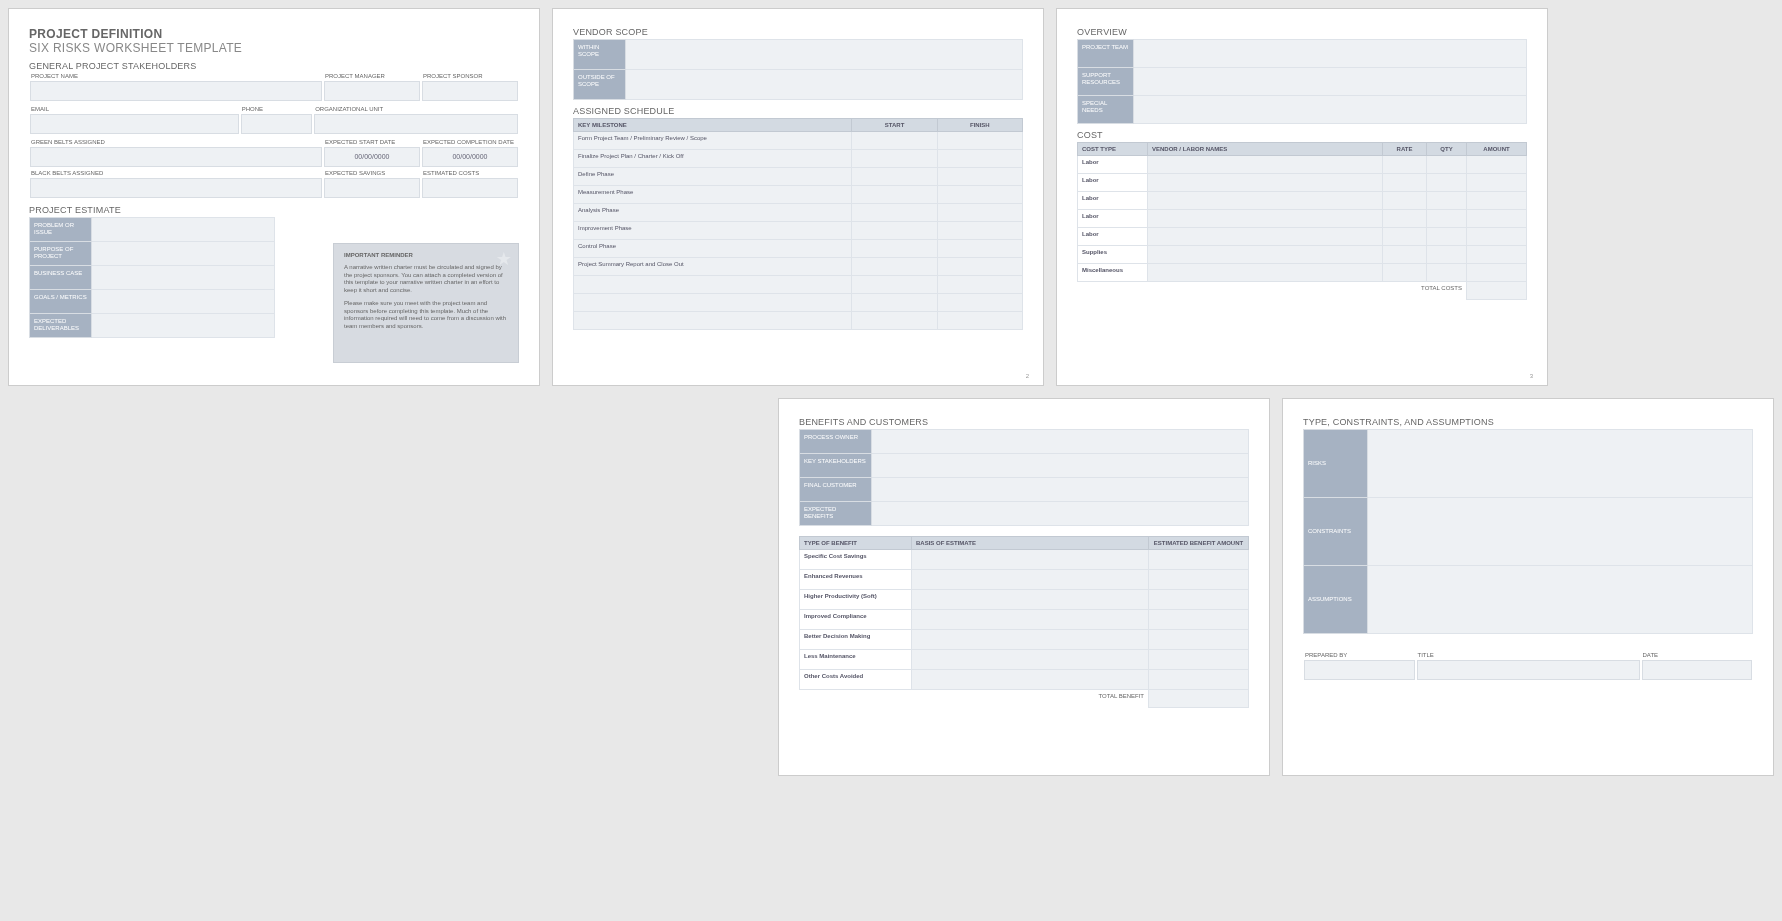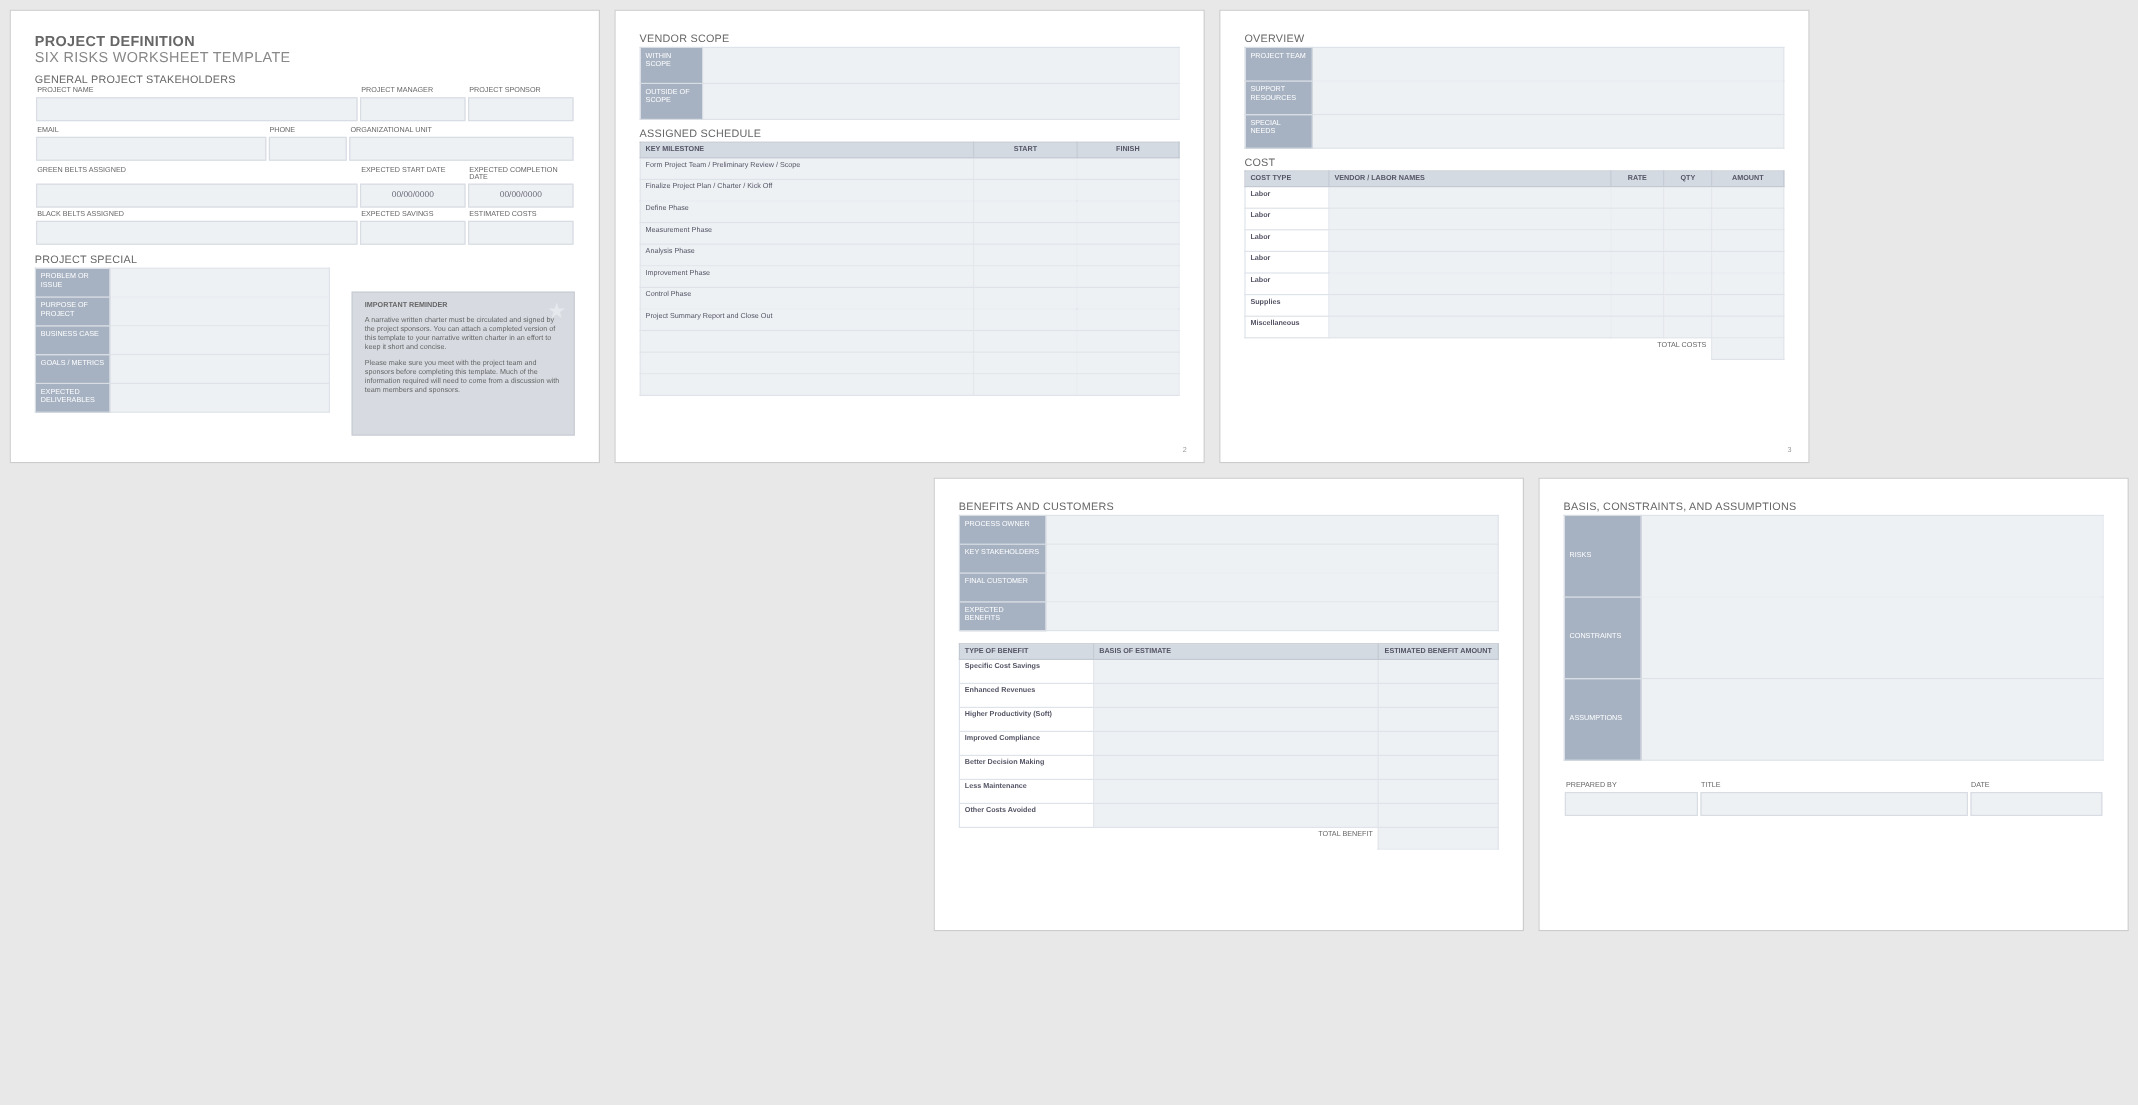--- a/index.html
+++ b/index.html
@@ -18,21 +18,21 @@
     display: flex;
     gap: 12px;
     margin-bottom: 12px;
   }
   .page {
     background: #fff;
     border: 1px solid #ccc;
     position: relative;
     padding: 18px 20px;
   }
-  .page.p1 { width: 492px; height: 378px; }
+  .page.p1 { width: 532px; height: 378px; }
   .page.p2 { width: 492px; height: 378px; }
   .page.p3 { width: 492px; height: 378px; }
   .page.p4 { width: 492px; height: 378px; }
   .page.p5 { width: 492px; height: 378px; }
   .row2 { justify-content: flex-end; }
 
   .title    { font-size: 12px; font-weight: bold; color: #666; letter-spacing: .3px; }
   .subtitle { font-size: 12px; font-weight: normal; color: #888; letter-spacing: .3px; margin-bottom: 6px; }
   .section  { font-size: 9px; color: #666; margin: 6px 0 2px; letter-spacing: .2px; }
   .lblcell  { font-size: 6px; color: #666; padding: 0 2px 1px; }
@@ -200,21 +200,21 @@
           <td>
                 <div class="ibox tall"></div>
               </td>
           <td>
                 <div class="ibox tall"></div>
               </td>
         </tr>
       </tbody>
         </table>
 
-      <div class="section">PROJECT SPECIAL</div>
+      <div class="section">PROJECT ESTIMATE</div>
       <table style="width:246px">
         <colgroup>
             <col style="width:62px">
             <col>
           </colgroup>
         <tbody>
             <tr>
               <td class="sidehdr">PROBLEM OR ISSUE</td>
               <td class="cell" style="height:24px"></td>
             </tr>
@@ -525,21 +525,21 @@
         <tbody>
             <tr>
           <td colspan="2" class="rightlbl" style="padding-top:3px">TOTAL BENEFIT</td>
           <td class="cell"></td>
         </tr>
       </tbody>
         </table>
     </div>
 
     <div class="page p5">
-      <div class="section" style="margin-top:0">BASIS, CONSTRAINTS, AND ASSUMPTIONS</div>
+      <div class="section" style="margin-top:0">TYPE, CONSTRAINTS, AND ASSUMPTIONS</div>
       <table>
         <colgroup>
             <col style="width:64px">
             <col>
           </colgroup>
         <tbody>
             <tr>
               <td class="sidehdr" style="height:68px;vertical-align:middle">RISKS</td>
               <td class="cell" style="height:68px"></td>
             </tr>

